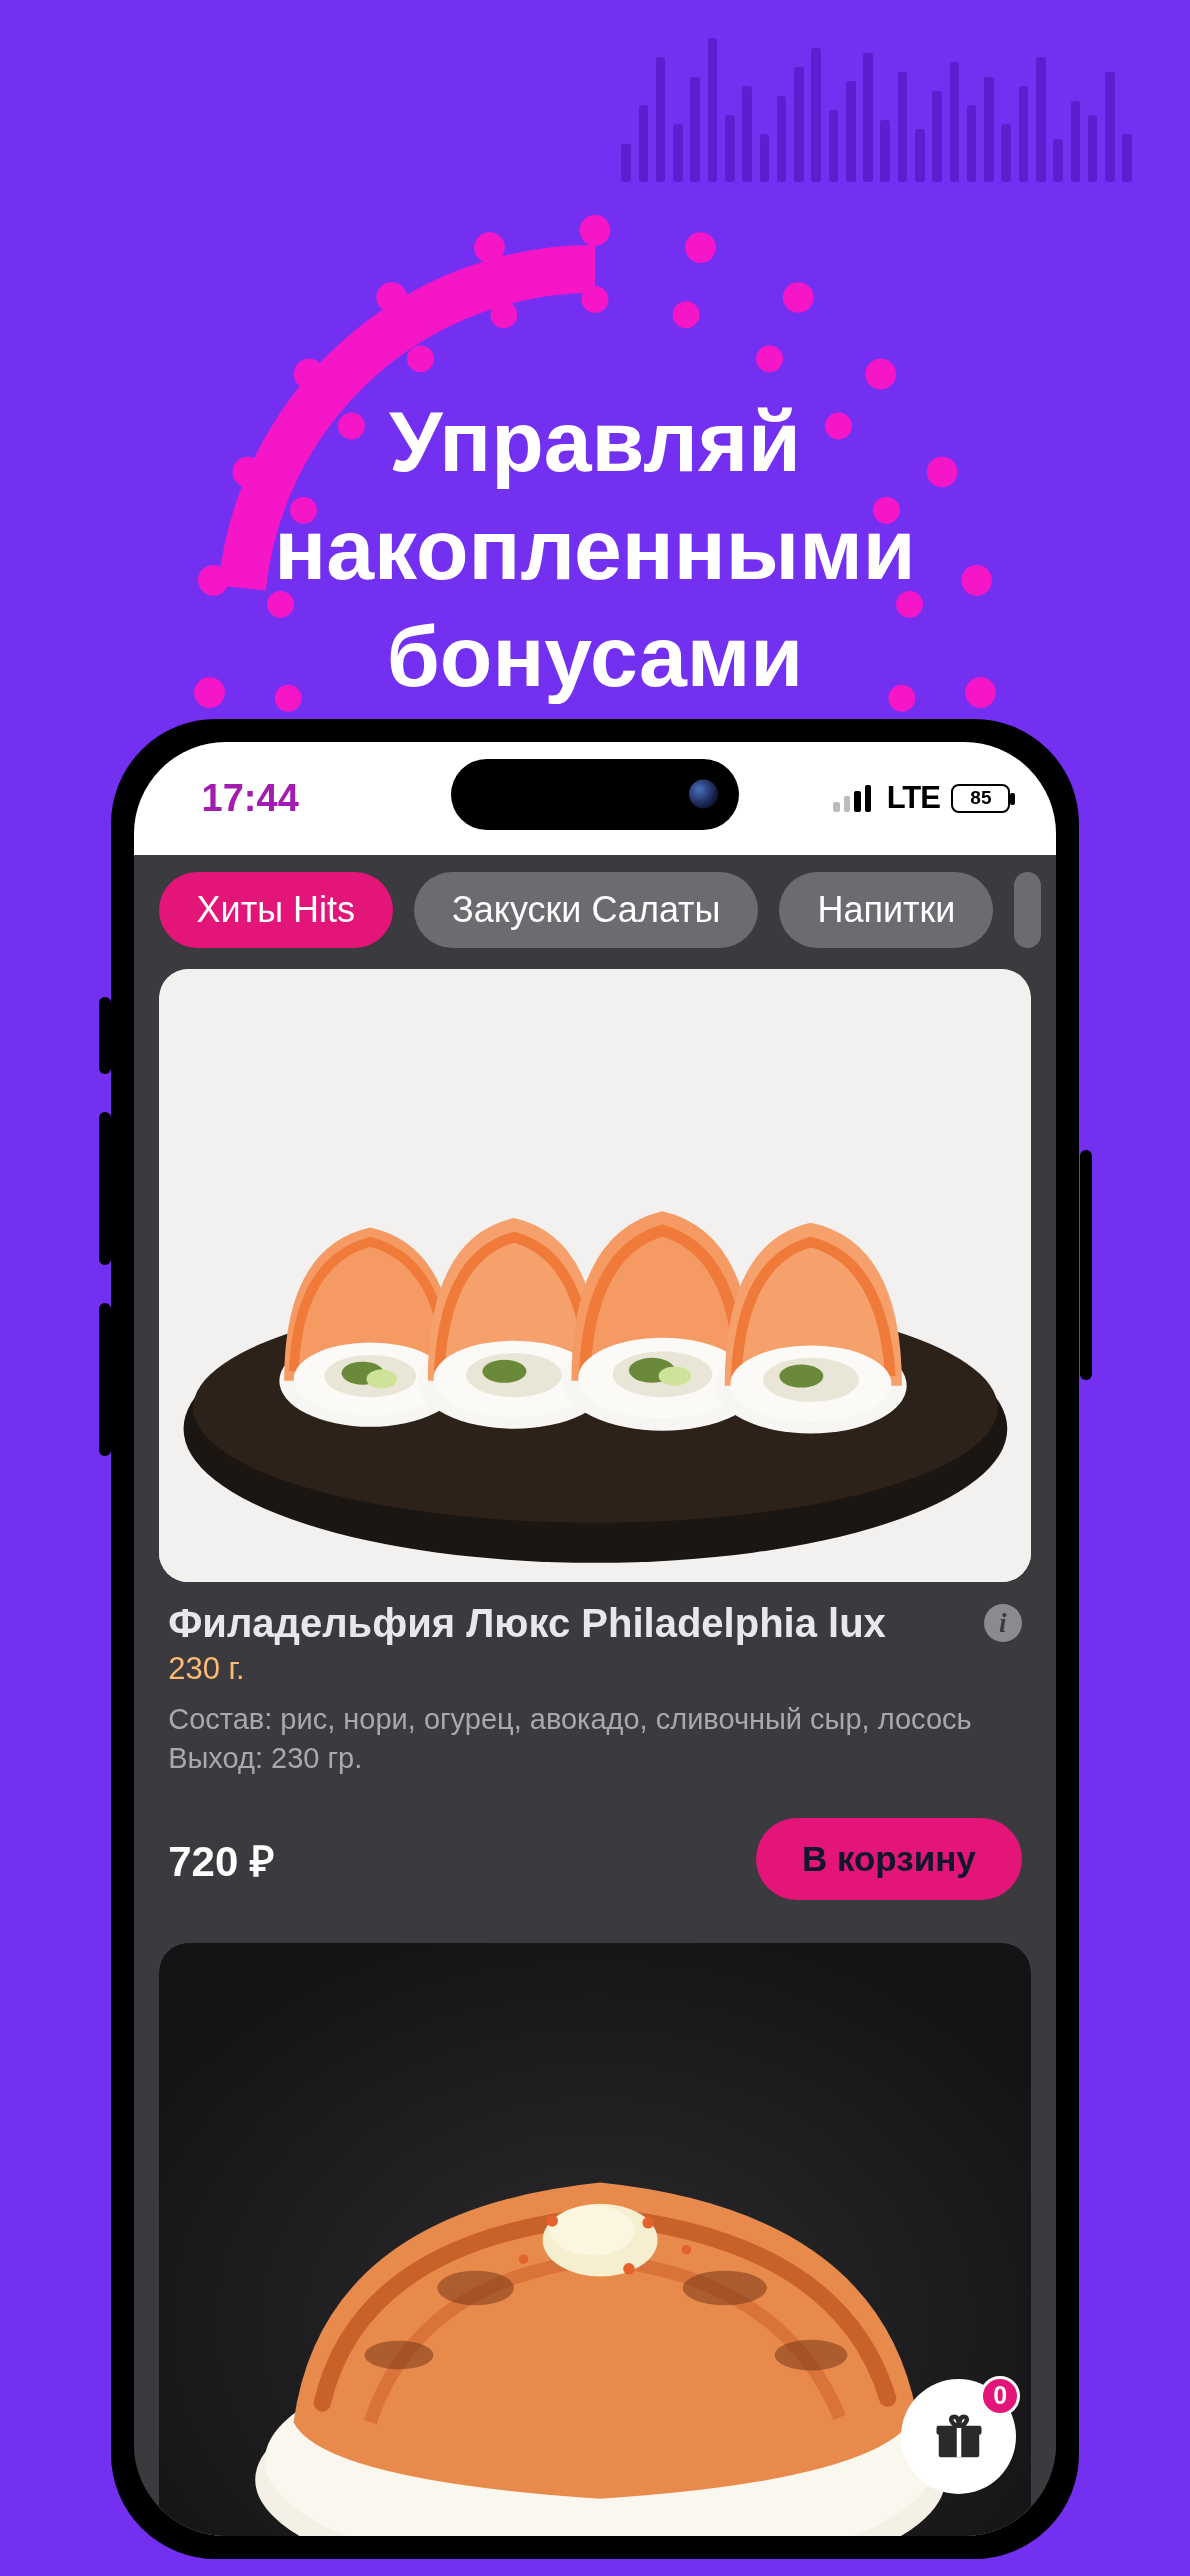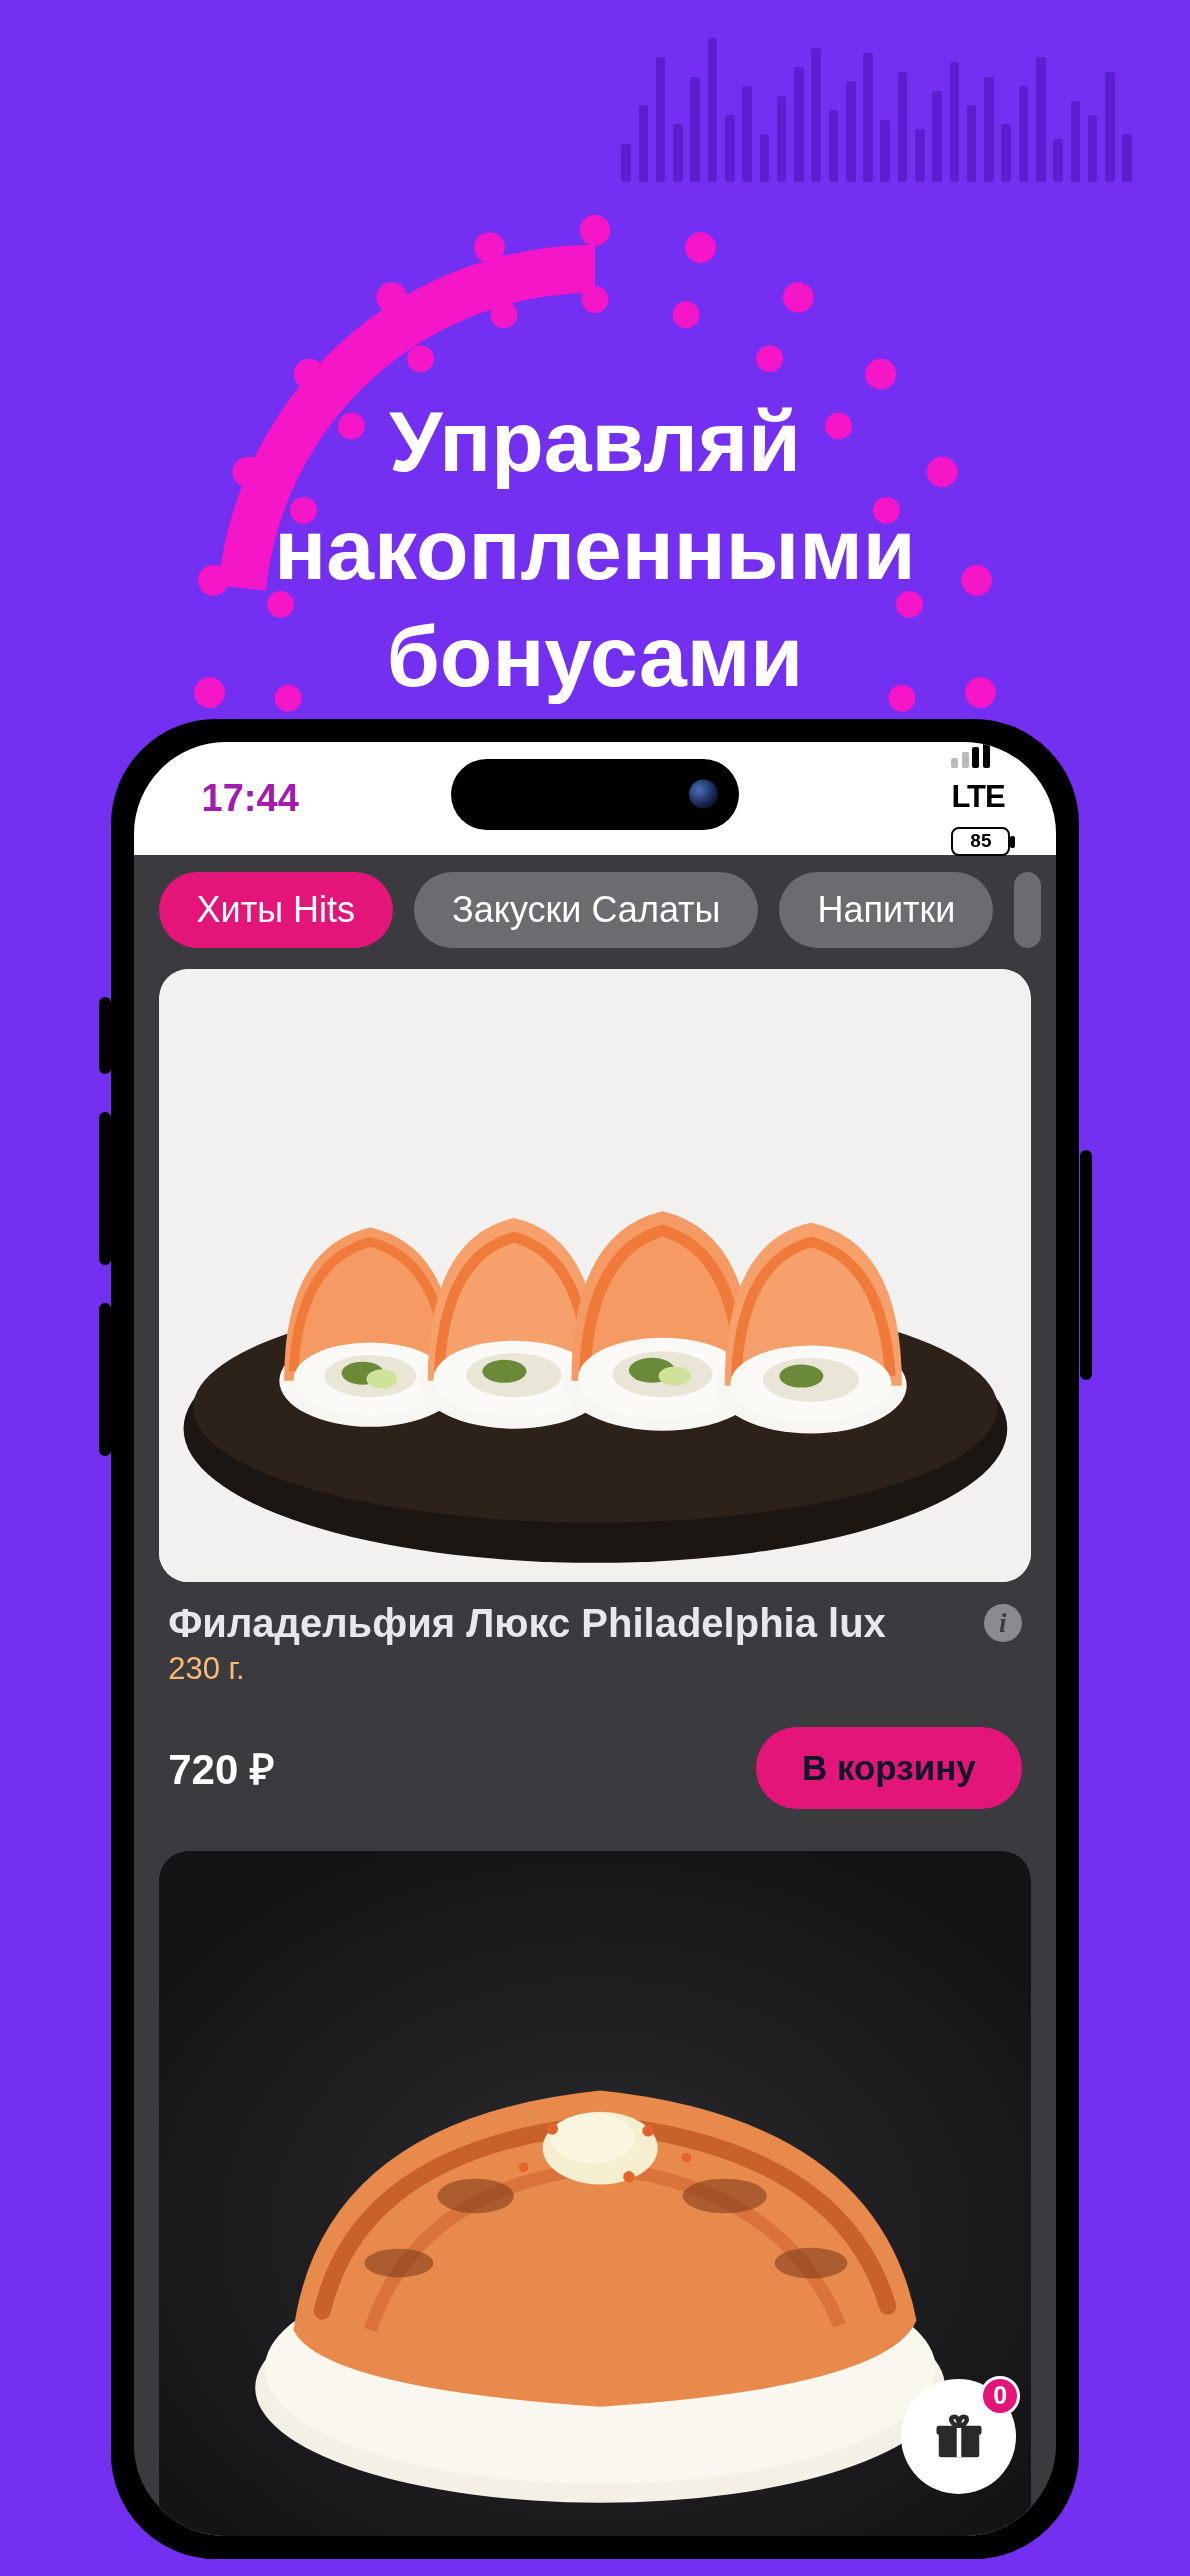--- a/index.html
+++ b/index.html
@@ -84,22 +84,22 @@
   justify-content: space-between;
   padding: 0 46px;
 }
 .sb-time {
   font-weight: 600;
   font-size: 38px;
   color: #a21caf;
   margin-left: 22px;
 }
 .sb-right {
-  display: flex; gap: 11.5px;
-  font-size: 33px; font-weight: 700; color: #000; flex-direction: column;
+  display: flex; align-items: center; gap: 11.5px;
+  font-size: 33px; font-weight: 700; color: #000;
 }
 .sb-signal { display: flex; align-items: flex-end; gap: 3.8px; margin-right: 3.8px; }
 .sb-signal span { width: 6.7px; background: #000; border-radius: 1.9px; }
 .sb-signal span.dim { background: #bbb; }
 .sb-lte { font-size: 31px; font-weight: 700; letter-spacing: -1px; }
 .sb-batt {
   width: 59px; height: 29px;
   border: 2.9px solid #000;
   border-radius: 7.7px;
   position: relative;
@@ -404,20 +404,24 @@
                 </g>
               </g>
             </svg>
           </div>
           <div class="card-body">
             <div class="card-title-row">
               <div class="card-title">Филадельфия Люкс Philadelphia lux</div>
               <div class="info-dot">i</div>
             </div>
             <div class="card-weight">230 г.</div>
+            <div class="card-desc">
+              <div>Состав: рис, нори, огурец, авокадо, сливочный сыр, лосось</div>
+              <div>Выход: 230 гр.</div>
+            </div>
           </div>
           <div class="card-footer">
             <div class="price">720 ₽</div>
             <div class="add-btn">В корзину</div>
           </div>
         </div>
 
         <div class="card-img2">
           <svg viewBox="0 0 930 720" width="100%" height="100%" preserveAspectRatio="xMidYMid slice">
             <rect width="930" height="720" fill="#161618"></rect>

